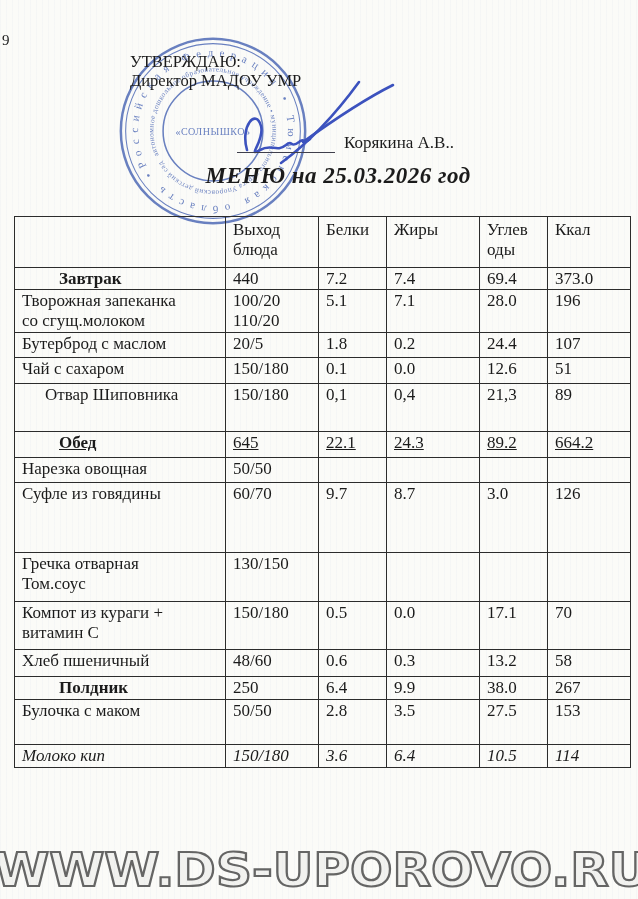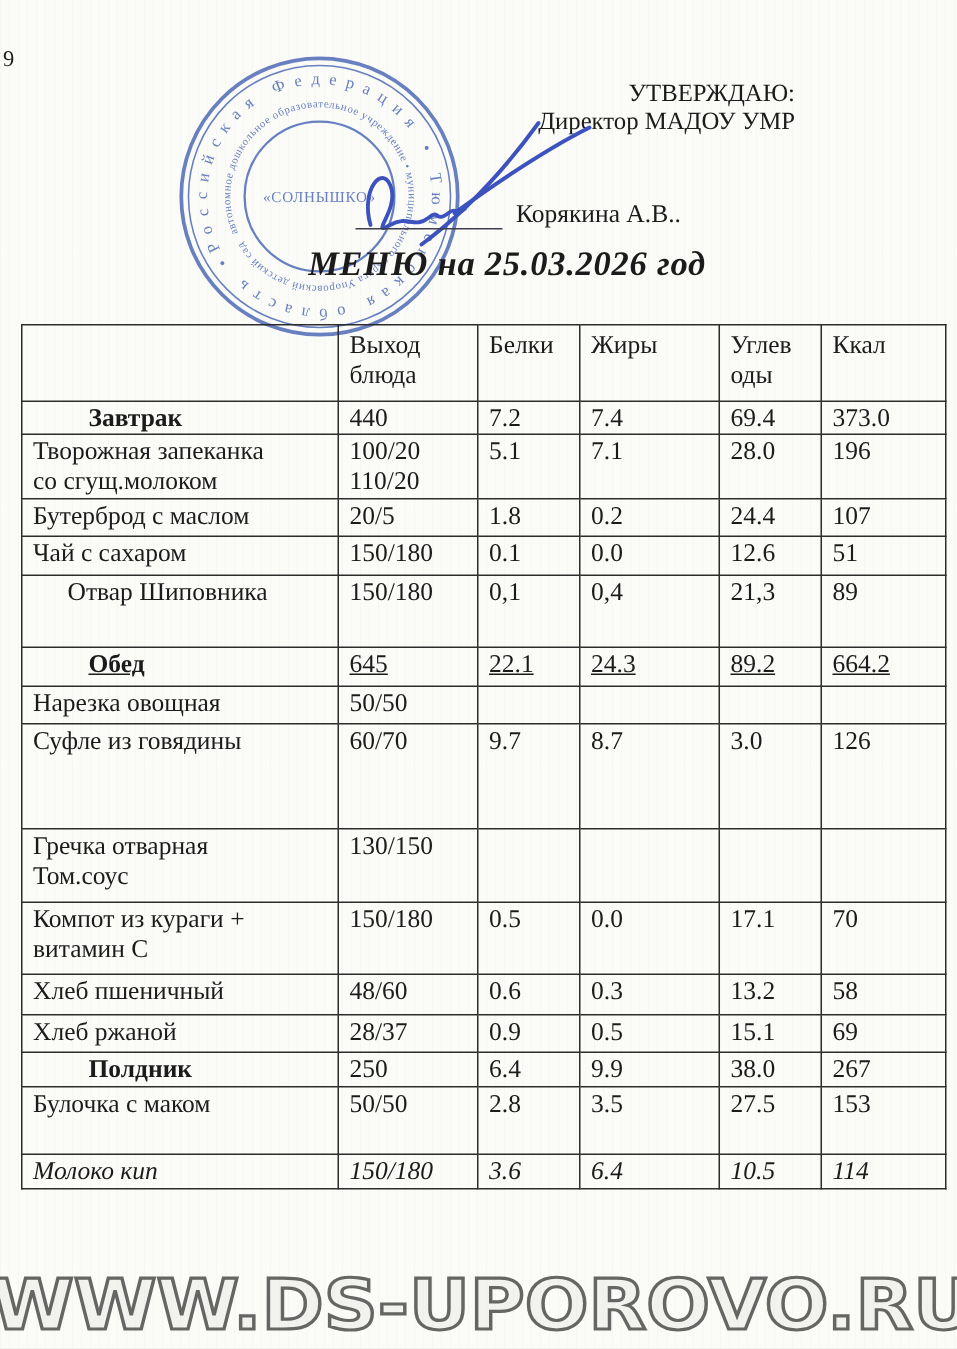--- a/index.html
+++ b/index.html
@@ -9,21 +9,21 @@
     font-family:"Liberation Serif", serif; color:#1b1b1b;
   }
   .page::before{
     content:""; position:absolute; inset:0; pointer-events:none;
     background:repeating-linear-gradient(90deg, rgba(140,160,205,.05) 0 1px, transparent 1px 6px);
   }
   .page-number{ position:absolute; left:2px; top:32px; font-size:15px; }
   .stamp{ position:absolute; left:117px; top:35px; width:192px; height:192px; opacity:.82; }
   .approval{
     position:absolute; left:130px; top:52px; width:400px;
-    text-align:right; font-size:16.5px; line-height:19px;
+    text-align:left; font-size:16.5px; line-height:19px;
   }
   .sign-line{ position:absolute; left:237px; top:152px; width:98px; border-top:1.7px solid #3f3f4c; }
   .signatory{ position:absolute; left:344px; top:133px; font-size:17px; }
   .signature-svg{ position:absolute; left:233px; top:78px; width:172px; height:96px; }
   .doc-title{
     position:absolute; left:0; top:163px; width:638px; padding-left:38px; box-sizing:border-box;
     text-align:center; font-size:23px; font-weight:bold; font-style:italic; letter-spacing:.5px;
   }
   table.menu{
     position:absolute; left:14px; top:216px; width:616px;
@@ -195,28 +195,20 @@
           <td>70</td>
         </tr>
         <tr style="height: 27px;">
           <td>Хлеб пшеничный</td>
           <td>48/60</td>
           <td>0.6</td>
           <td>0.3</td>
           <td>13.2</td>
           <td>58</td>
         </tr>
-        <tr style="height: 25px;">
-          <td>Хлеб ржаной</td>
-          <td>28/37</td>
-          <td>0.9</td>
-          <td>0.5</td>
-          <td>15.1</td>
-          <td>69</td>
-        </tr>
         <tr class="bold" style="height: 23px;">
           <td>Полдник</td>
           <td>250</td>
           <td>6.4</td>
           <td>9.9</td>
           <td>38.0</td>
           <td>267</td>
         </tr>
         <tr style="height: 45px;">
           <td>Булочка с маком</td>

